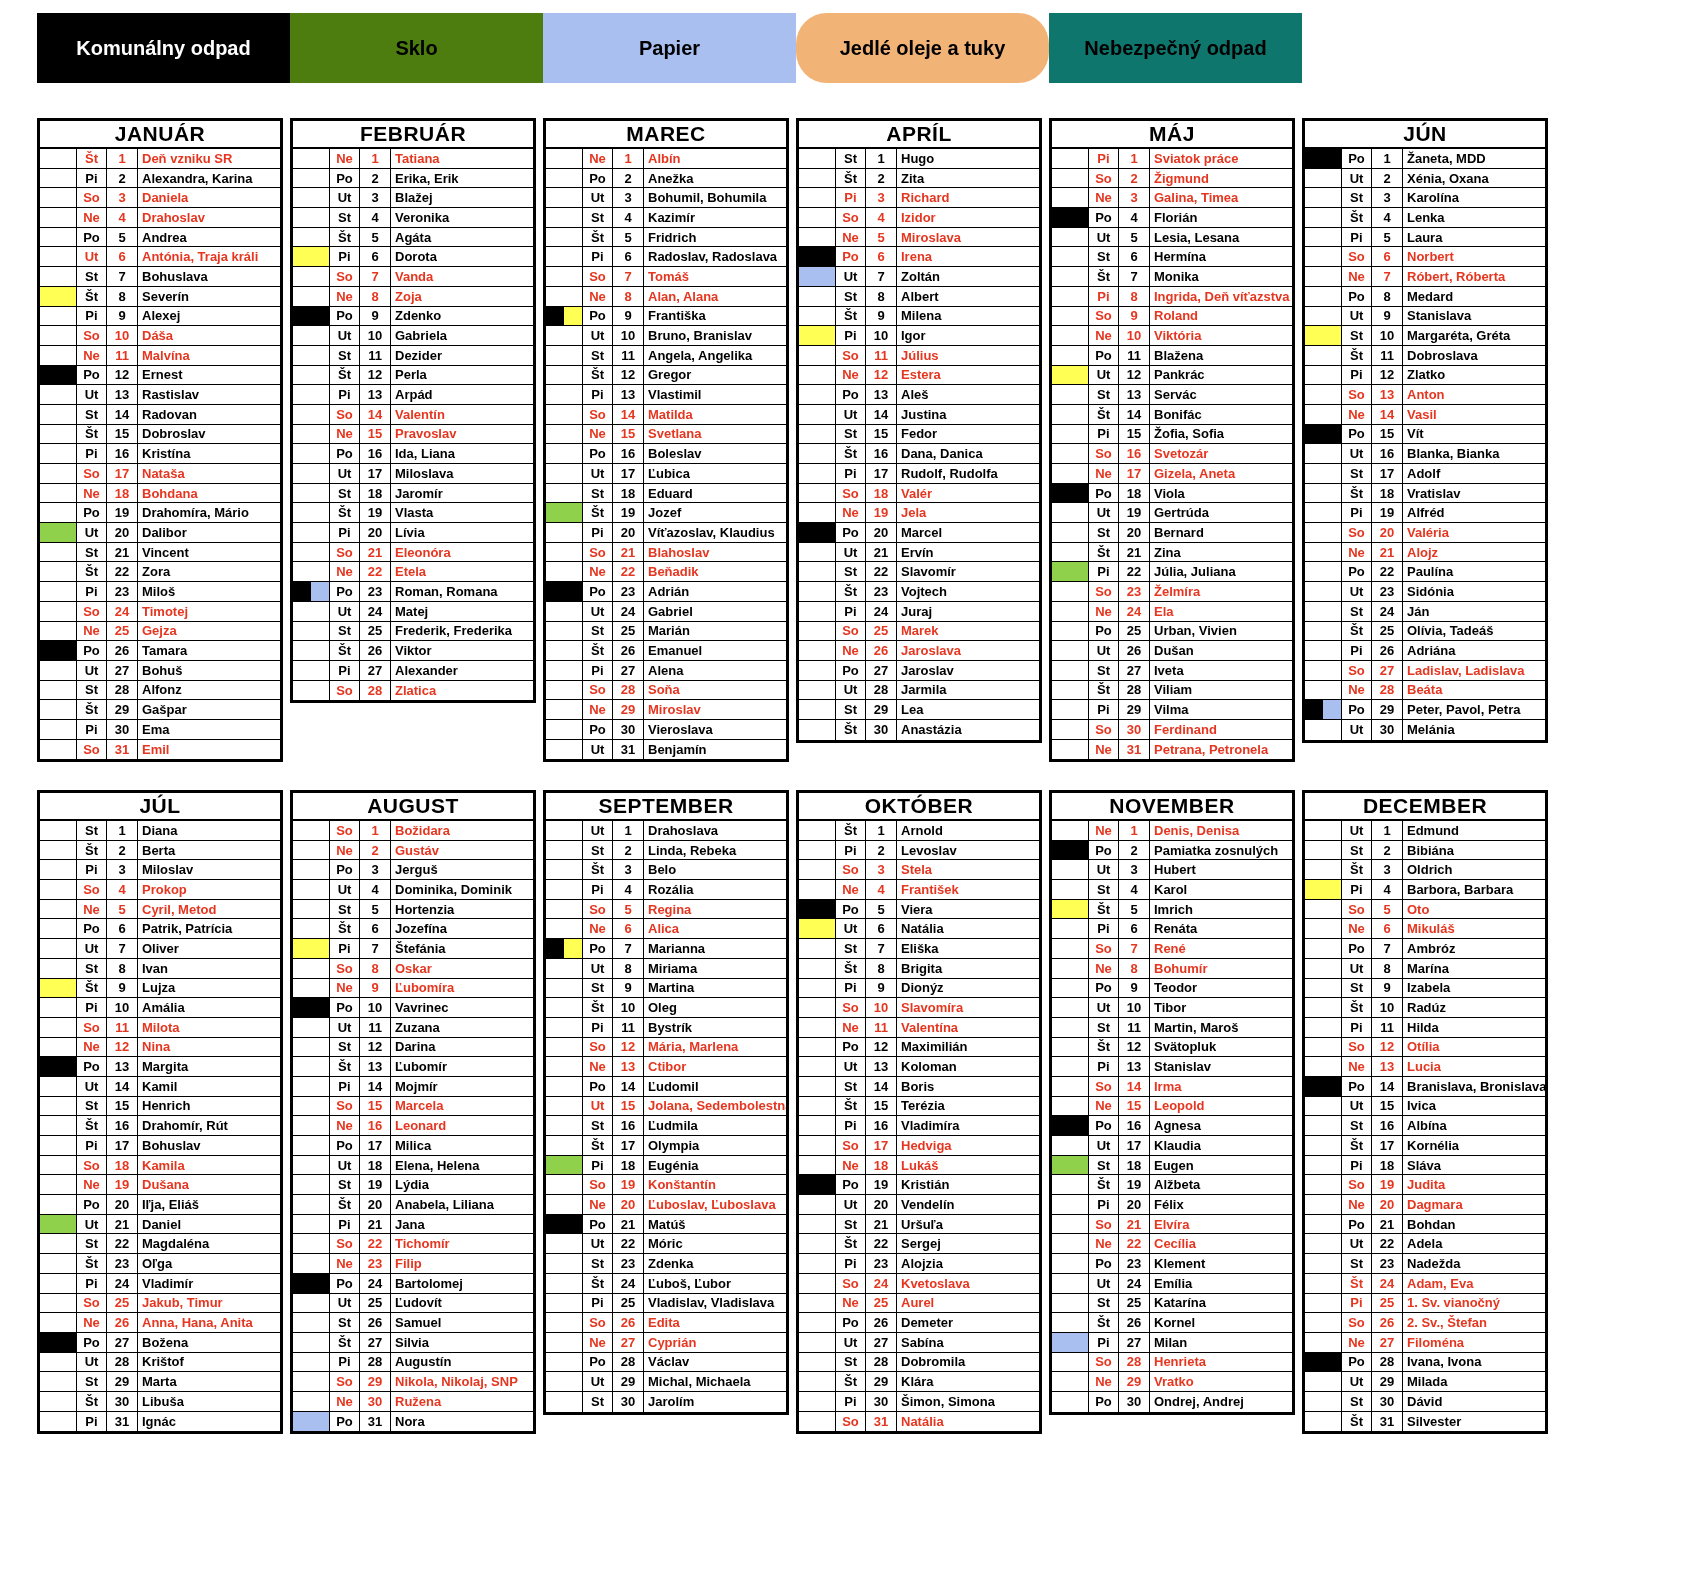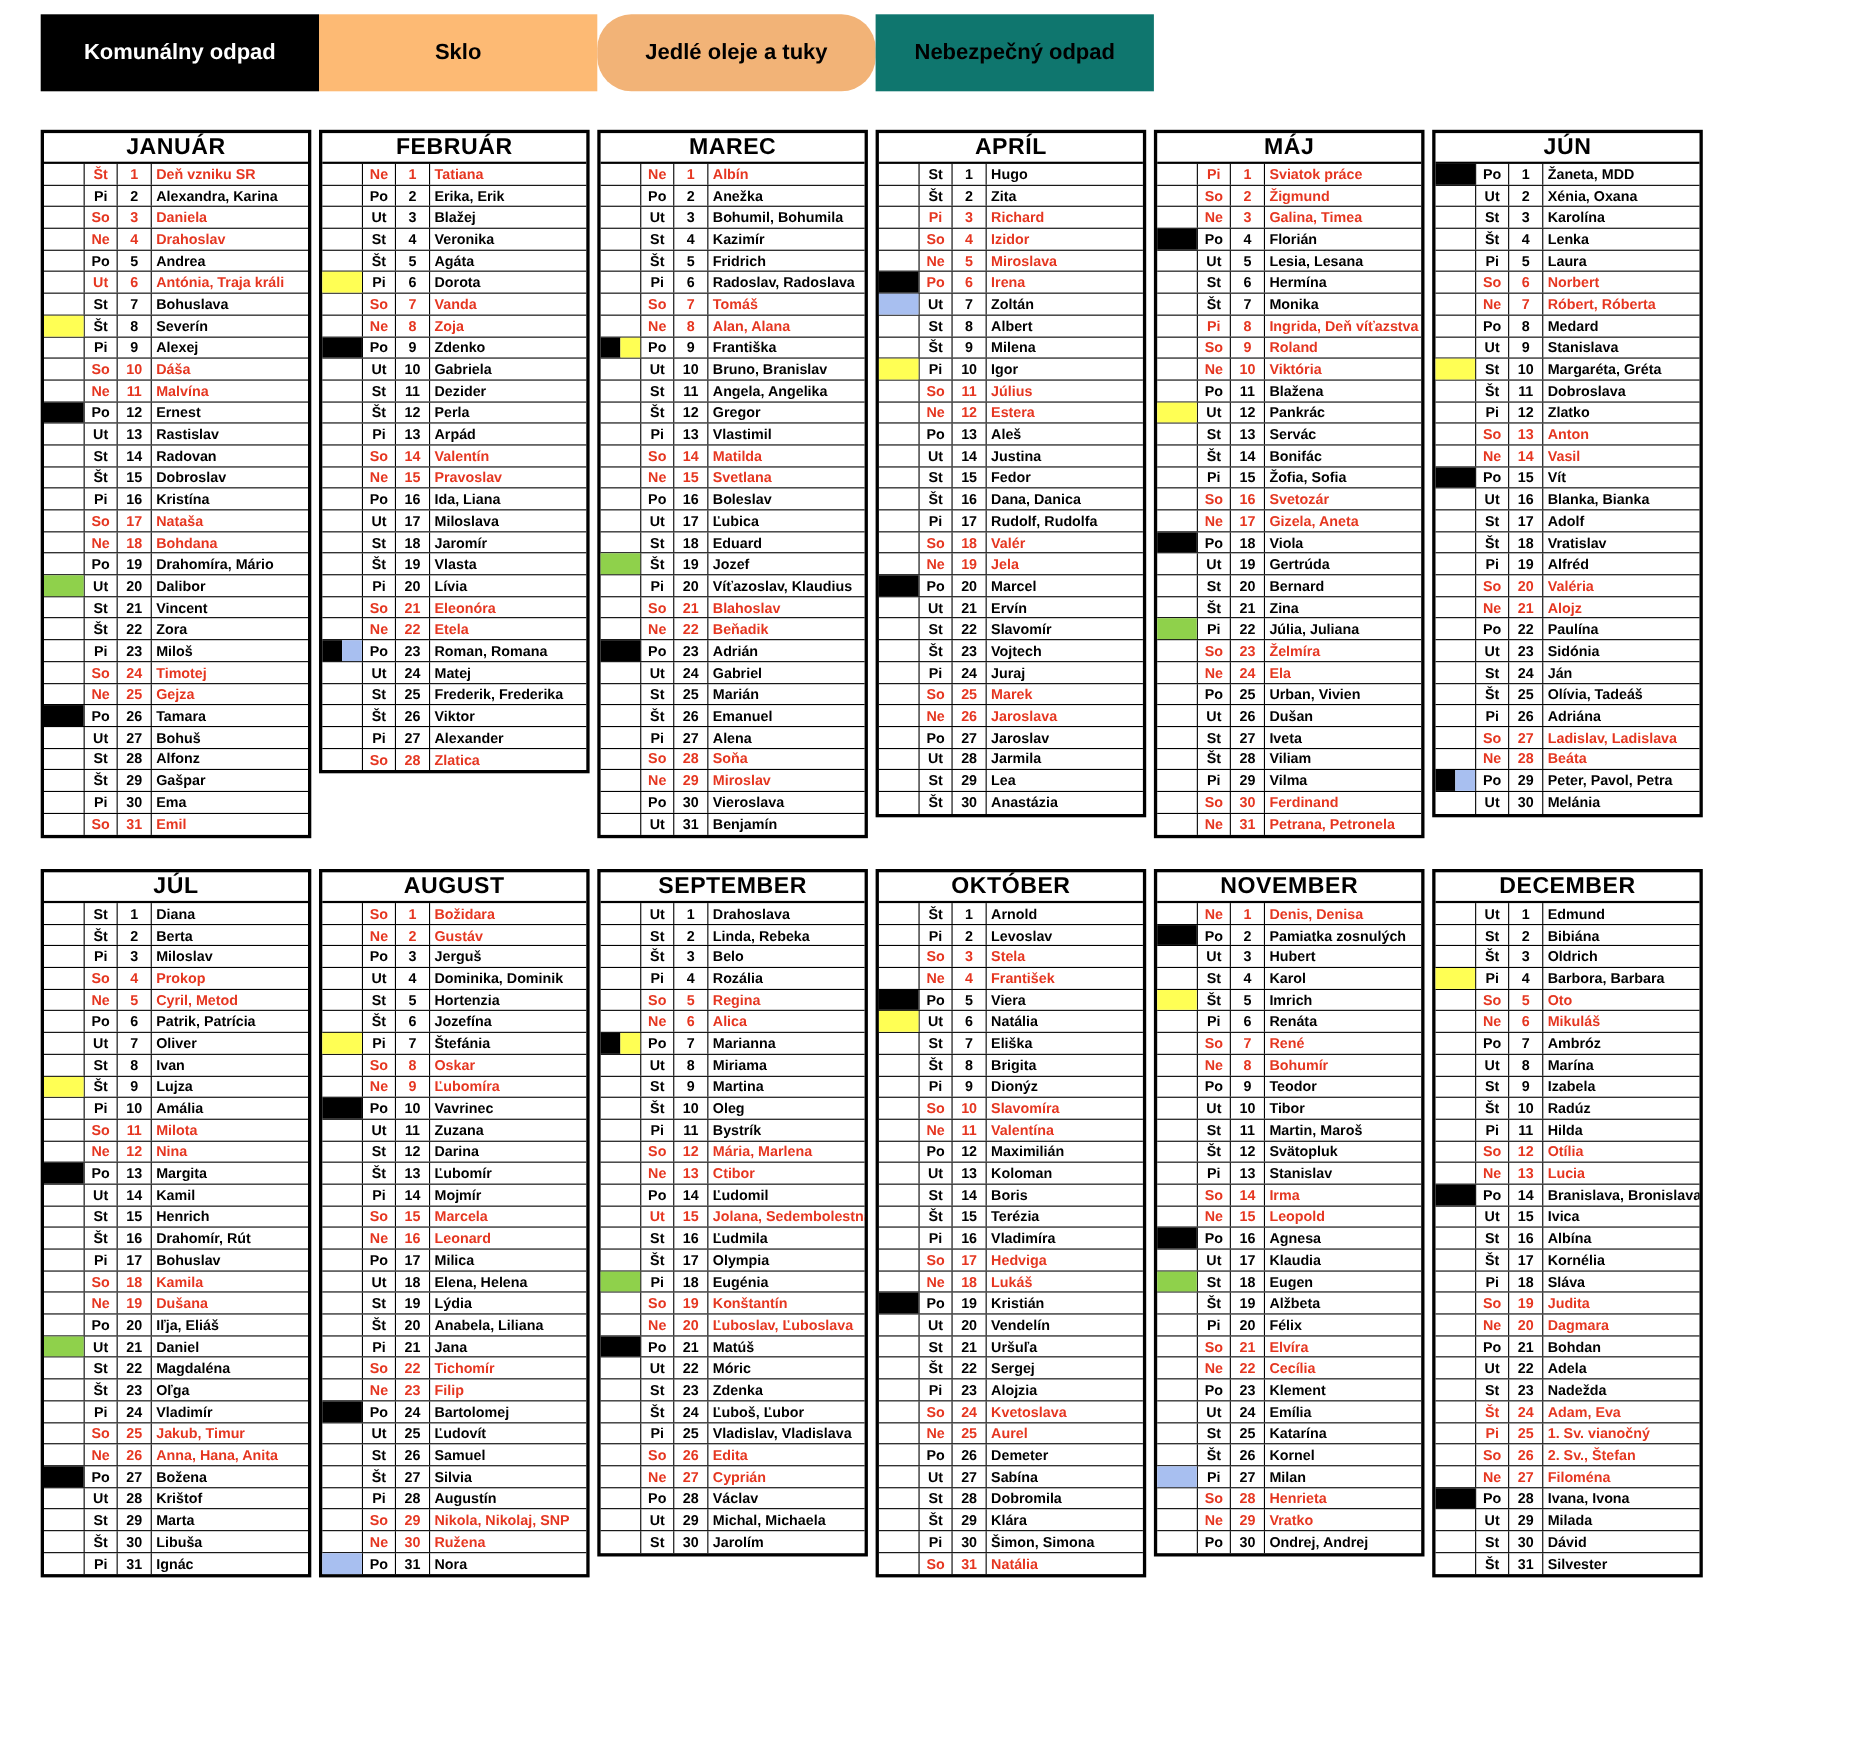--- a/index.html
+++ b/index.html
@@ -49,21 +49,22 @@
     font-weight:bold;font-size:13px;color:#000;
     padding-left:4px;white-space:nowrap;overflow:hidden;
   }
   .drow.red .c-wd,.drow.red .c-num,.drow.red .c-name{color:var(--red,#e53620);}
 </style>
 </head>
 <body>
 
 <div class="legend">
   <div class="legend-cell" style="background: rgb(0, 0, 0); color: rgb(255, 255, 255);">Komunálny odpad</div>
-  <div class="legend-cell" style="background: #fdba74; color: rgb(0, 0, 0);">Sklo</div>
+  <div class="legend-cell" style="background: #4d7c0f; color: rgb(0, 0, 0);">Sklo</div>
+  <div class="legend-cell" style="background: rgb(168, 191, 240); color: rgb(0, 0, 0);">Papier</div>
   <div class="legend-cell" style="background: rgb(242, 179, 119); color: rgb(0, 0, 0); border-radius: 31px;">Jedlé oleje a tuky</div>
   <div class="legend-cell" style="background: #0f766e; color: rgb(0, 0, 0);">Nebezpečný odpad</div>
 </div>
 
 <div class="cal-row" id="row1">
     <div class="month">
       <div class="month-title">JANUÁR</div>
       <div class="drow red">
         <div class="c-color"></div>
         <div class="c-wd">Št</div>

